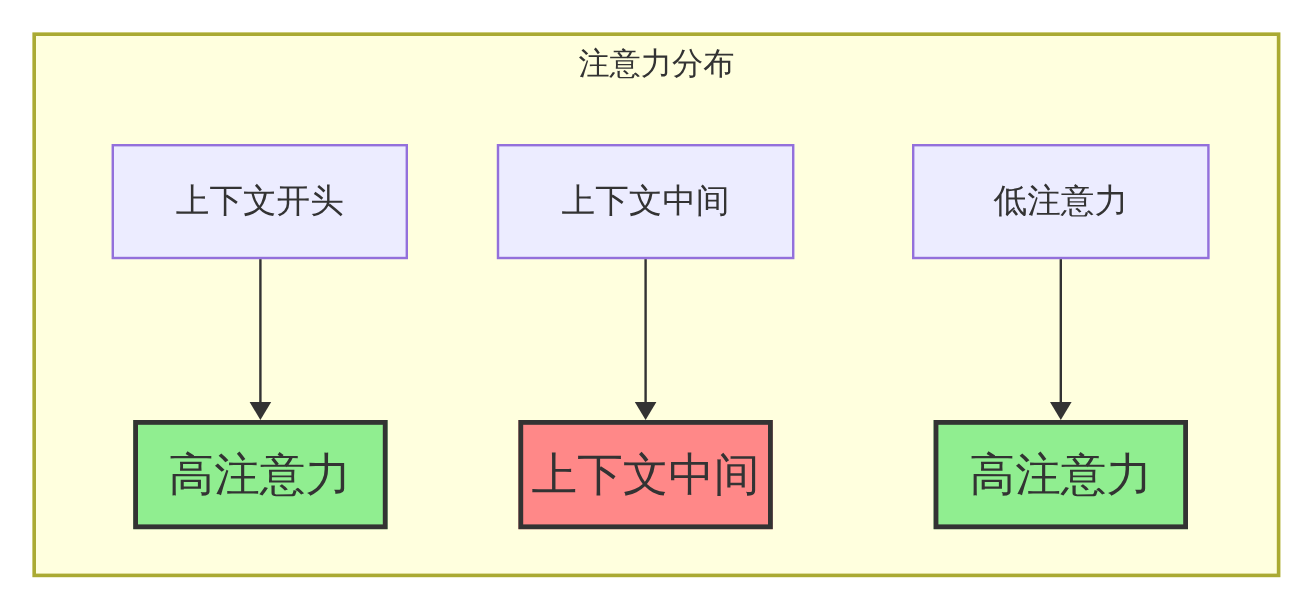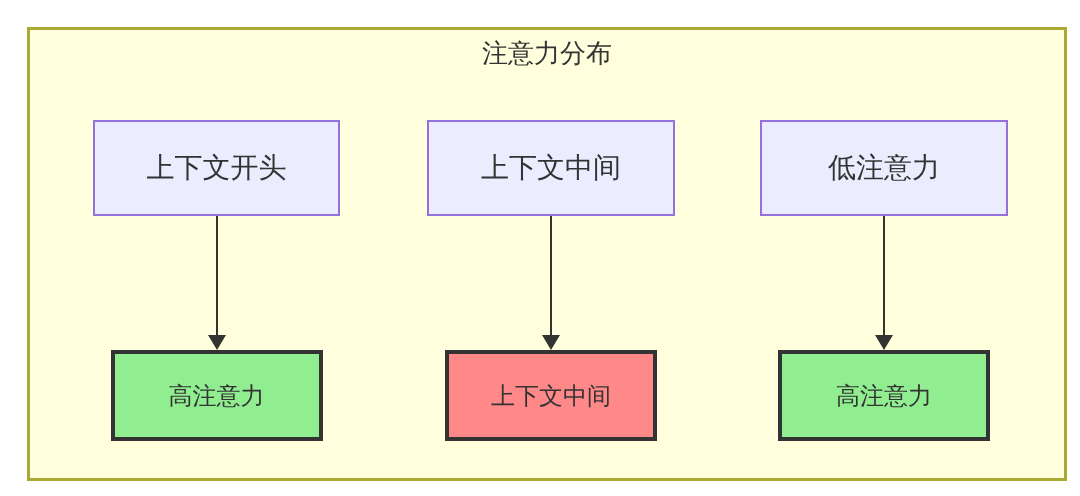--- a/index.html
+++ b/index.html
@@ -34,21 +34,21 @@
   }
   .column {
     position: absolute;
     top: 62px;
     display: flex;
     flex-direction: column;
     align-items: center;
     margin-top: 28px;
   }
   .col-0 { left: 63px;  width: 247px; }
-  .col-1 { left: 397px; width: 248px; }
+  .col-1 { left: 384px; width: 248px; }
   .col-2 { left: 730px; width: 248px; }
   .context-node {
     box-sizing: border-box;
     width: 100%;
     height: 96px;
     background: var(--node-bg, #ECECFF);
     border: 2px solid var(--node-border, #9370DB);
     display: flex;
     align-items: center;
     justify-content: center;
@@ -73,21 +73,21 @@
     border-top: 15px solid var(--arrow, #333333);
   }
   .result-node {
     box-sizing: border-box;
     width: 212px;
     height: 91px;
     border: 4px solid var(--result-border, #333333);
     display: flex;
     align-items: center;
     justify-content: center;
-    font-size: 24px;
+    font-size: 38px;
   }
   .result-high { background: var(--high-bg, #90EE90); }
   .result-low  { background: var(--low-bg,  #FF8888); }
 </style>
 </head>
 <body>
 
 <div class="canvas">
   <div class="diagram-title">注意力分布</div>
 

